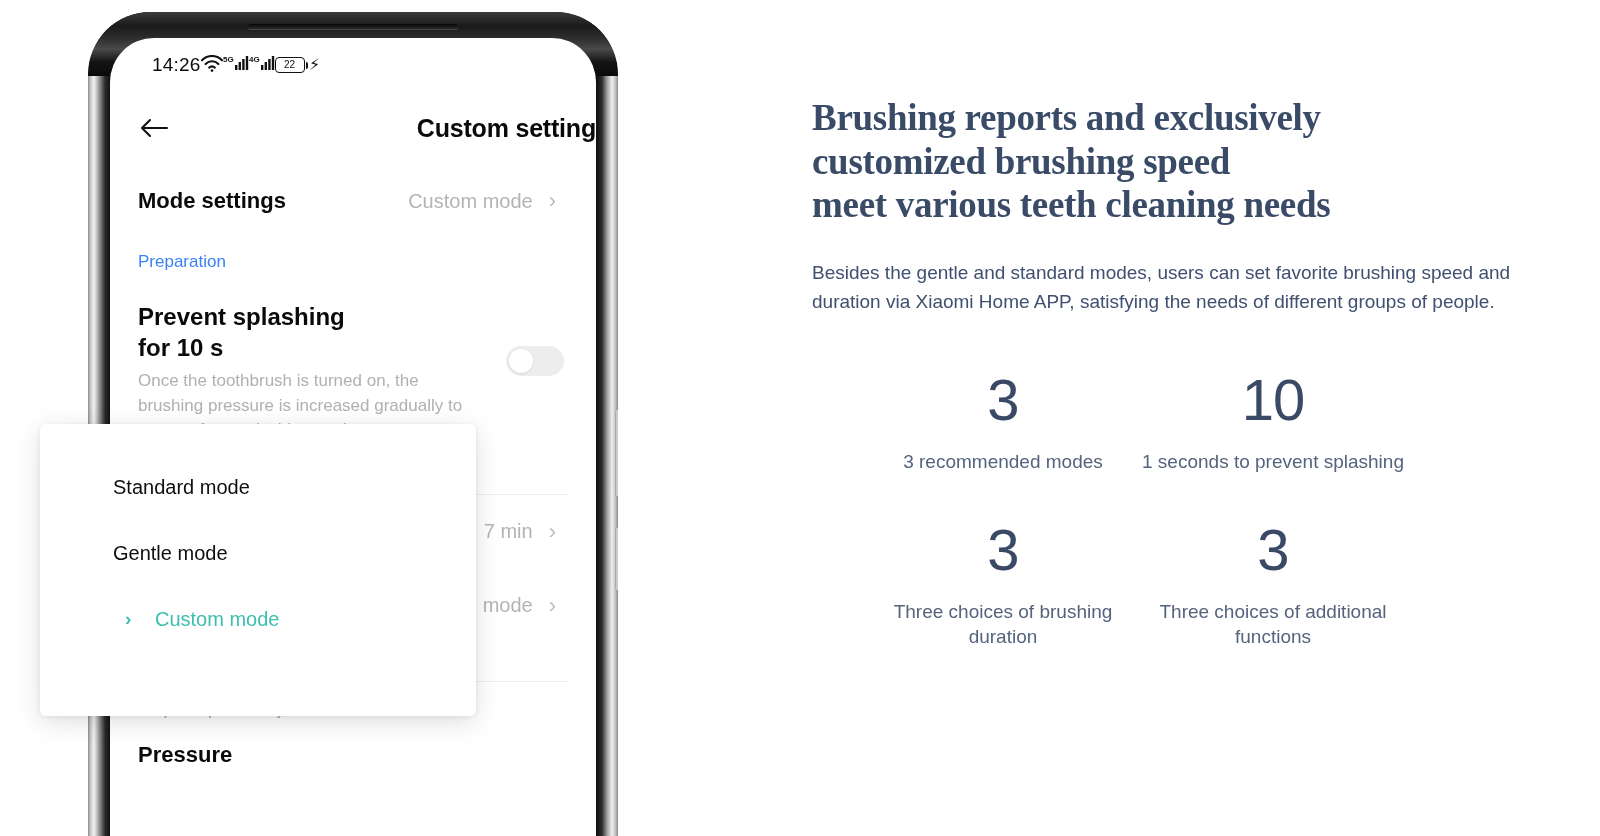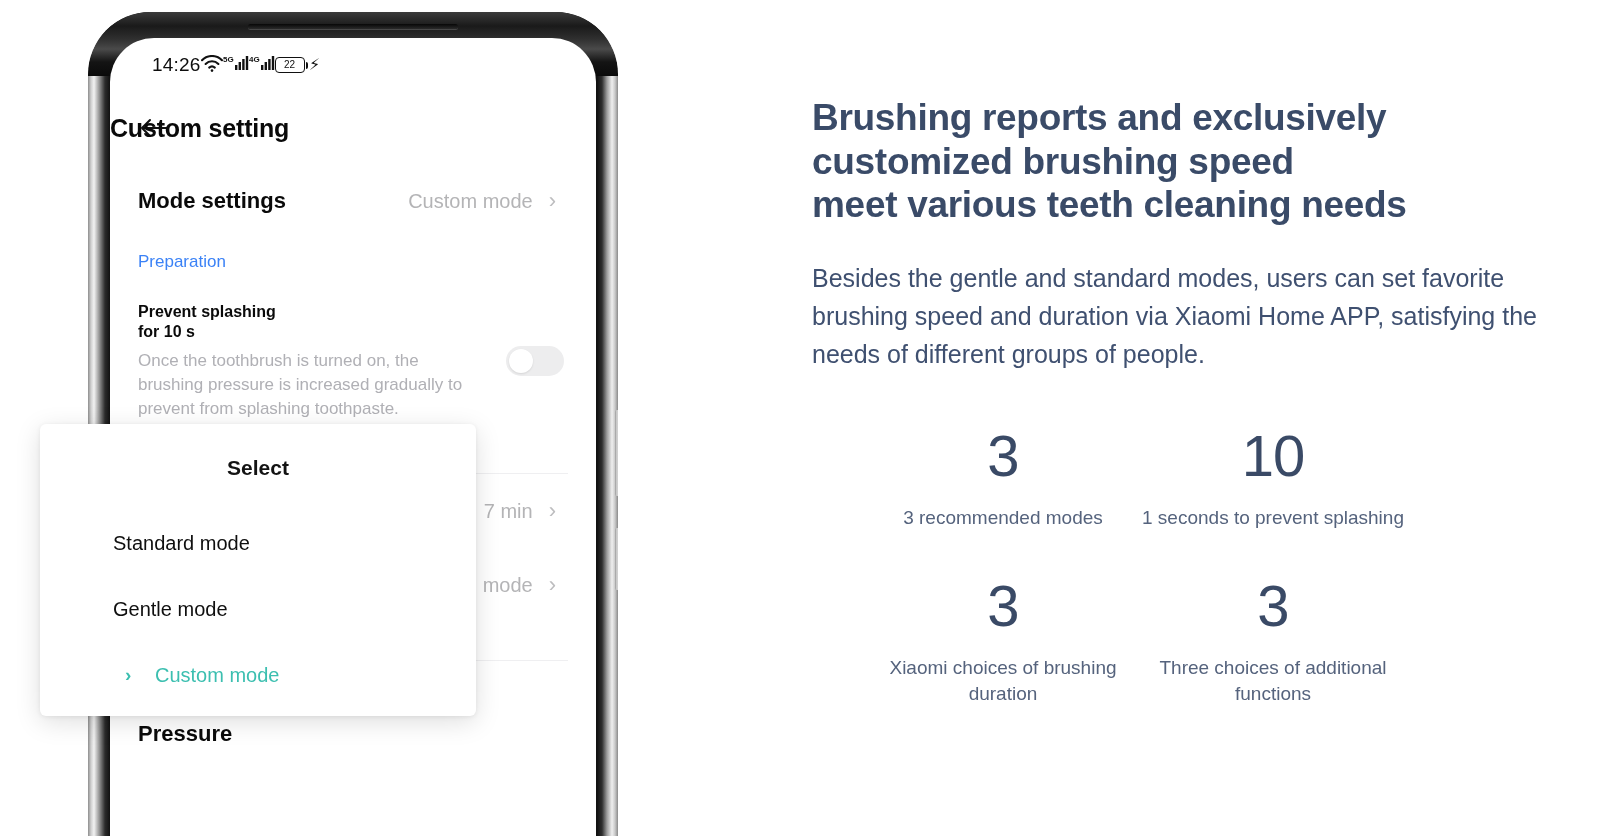--- a/index.html
+++ b/index.html
@@ -171,21 +171,21 @@
     width: 36px;
     height: 36px;
     display: flex;
     align-items: center;
     justify-content: center;
     cursor: pointer;
   }
   .app-title {
     position: absolute;
     left: 0; right: 0;
-    text-align: left;
+    text-align: right;
     font-size: 25px;
     font-weight: 700;
     color: #0a0a0a;
     letter-spacing: -0.2px;
     pointer-events: none;
   }
 
   
   .content {
     position: absolute;
@@ -234,21 +234,21 @@
   }
 
   .item-block {
     display: flex;
     align-items: flex-start;
     justify-content: space-between;
     padding: 30px 32px 0 28px;
   }
   .item-texts { max-width: 330px; }
   .item-head {
-    font-size: 16px;
+    font-size: 24px;
     font-weight: 700;
     color: #0a0a0a;
     line-height: 1.28;
   }
   .item-desc {
     margin-top: 6px;
     font-size: 17px;
     line-height: 1.42;
     color: #b0b0b5;
   }
@@ -347,25 +347,26 @@
     top: 96px;
     width: 740px;
   }
 
   .headline {
     font-size: 37px;
     line-height: 1.18;
     font-weight: 700;
     color: #3a4b68;
     letter-spacing: -0.3px;
+    font-family: Liberation Serif, serif;
   }
 
   .body-copy {
     margin-top: 32px;
-    font-size: 25px;
+    font-size: 19px;
     line-height: 1.52;
     color: #3f5070;
     font-weight: 400;
     max-width: 726px;
   }
 
   .stats-grid {
     margin-top: 54px;
     display: grid;
     grid-template-columns: repeat(2, 270px);
@@ -501,21 +502,20 @@
           <div class="bottom-head">Pressure</div>
         </div>
 
       </div>
 
       <div class="side-btn vol"></div>
       <div class="side-btn pwr"></div>
     </div>
 
     <div class="select-dialog">
-      <div class="dialog-title">Select</div>
       <div class="dialog-list">
 
         <div class="dialog-item">
           <span>Standard mode</span>
         </div>
 
         <div class="dialog-item">
           <span>Gentle mode</span>
         </div>
 
@@ -546,21 +546,21 @@
         <div class="stat-label">3 recommended modes</div>
       </div>
 
       <div class="stat">
         <div class="stat-num">10</div>
         <div class="stat-label">1 seconds to prevent splashing</div>
       </div>
 
       <div class="stat">
         <div class="stat-num">3</div>
-        <div class="stat-label">Xiaomi choices of brushing duration</div>
+        <div class="stat-label">Three choices of brushing duration</div>
       </div>
 
       <div class="stat">
         <div class="stat-num">3</div>
         <div class="stat-label">Three choices of additional functions</div>
       </div>
 
     </div>
   </div>
 

